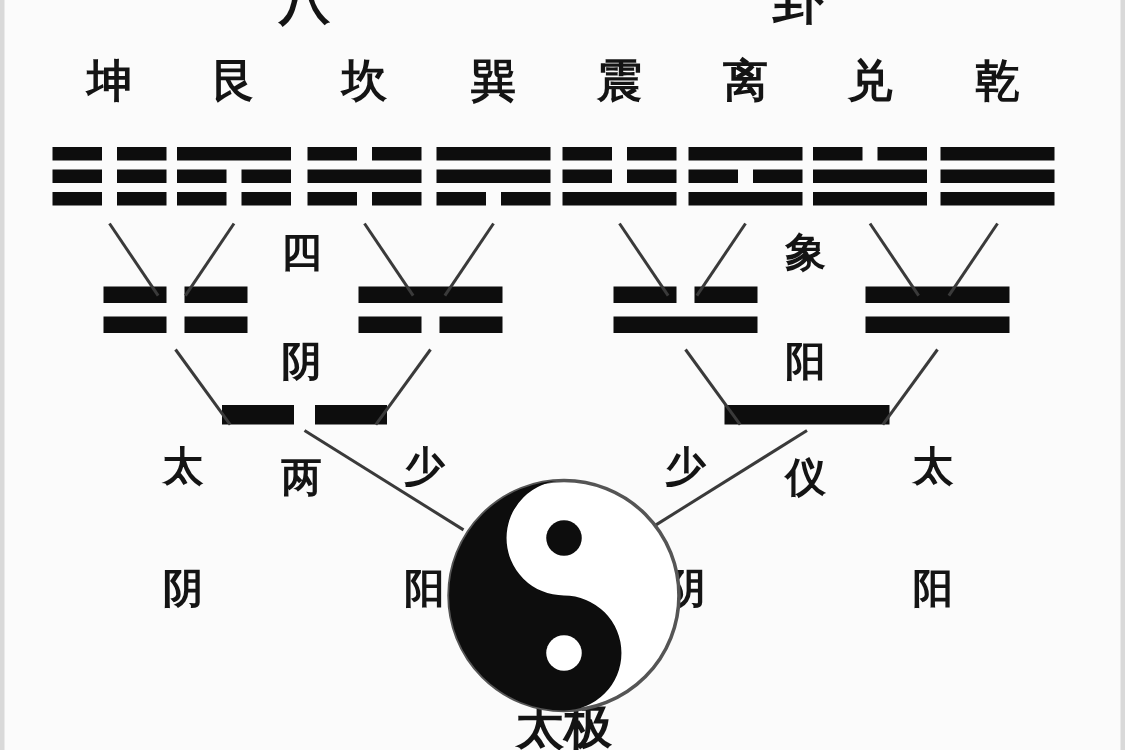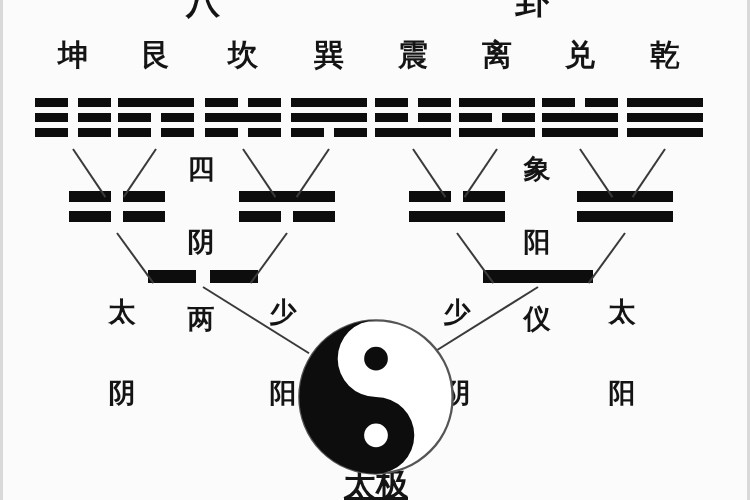--- a/index.html
+++ b/index.html
@@ -131,21 +131,20 @@
     z-index: 10;
   }
   #taiji-wrap svg { display: block; }
 
   
   .caption {
     font-size: 32px;
     top: 468px;
     width: 120px;
     margin-left: -60px;
-    text-decoration: underline;
   }
 </style>
 </head>
 <body>
 
 <div id="stage">
 
   <div class="edge left"></div>
   <div class="edge right"></div>
 

